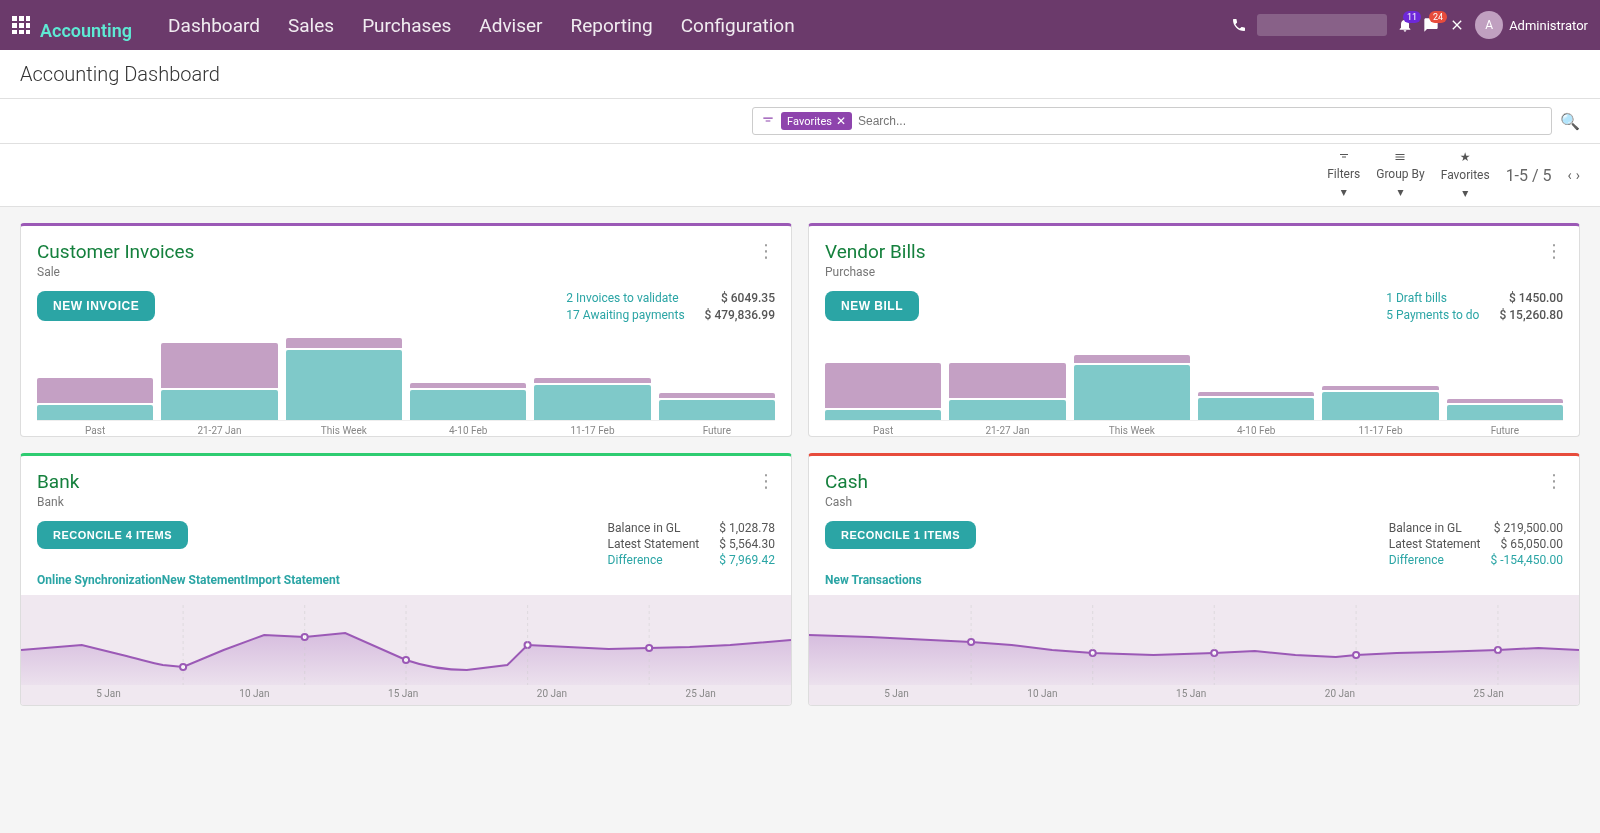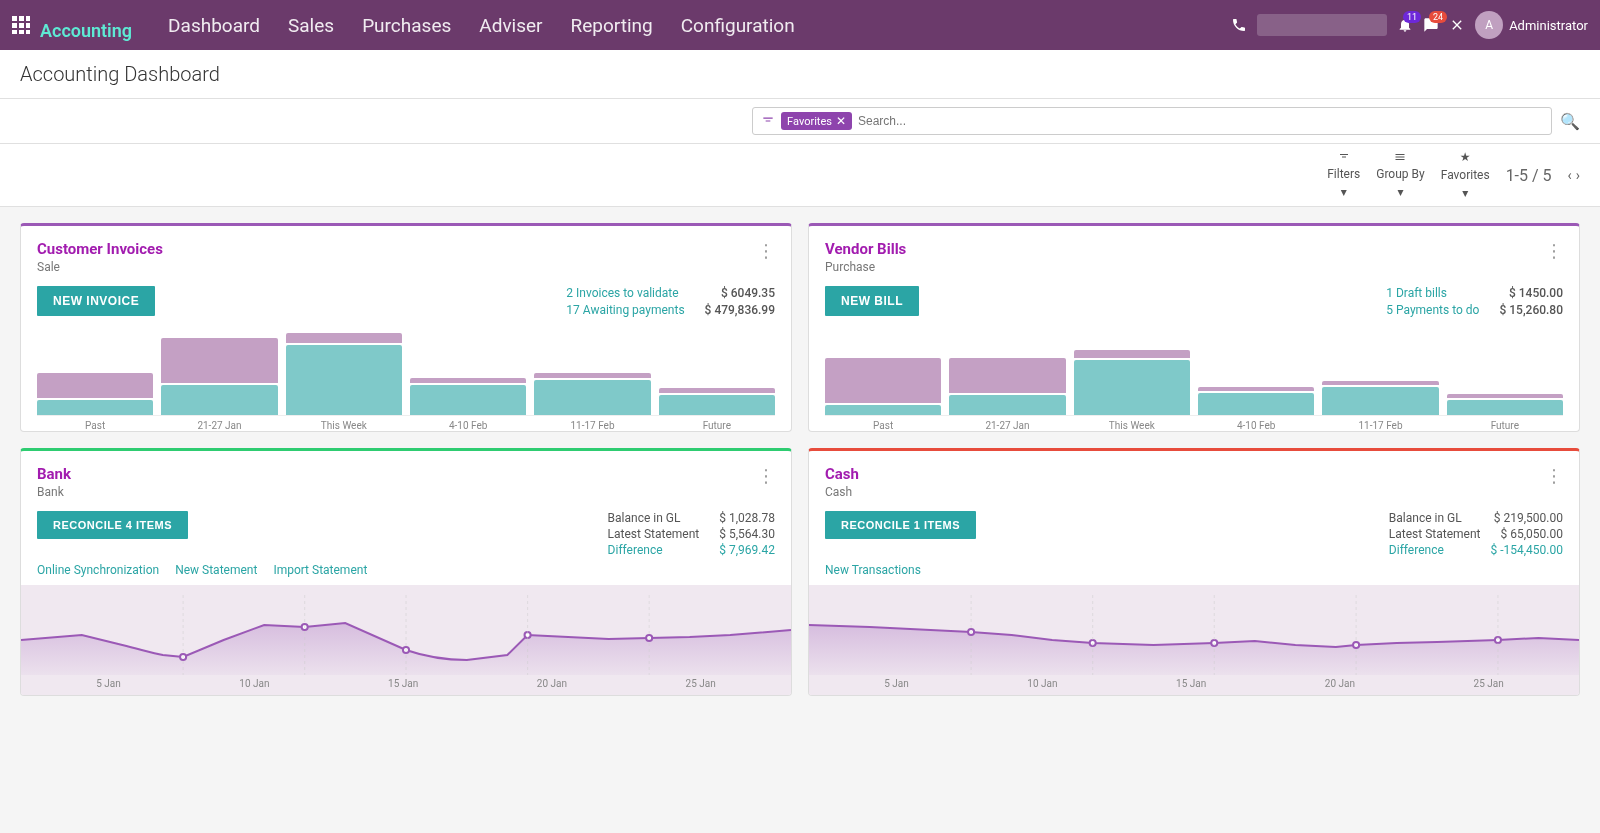--- a/index.html
+++ b/index.html
@@ -160,30 +160,30 @@
     }
     .card-bank { border-top-color: #2ecc71; }
     .card-cash { border-top-color: #e74c3c; }
 
     .card-header {
       padding: 14px 16px 0 16px;
       display: flex;
       justify-content: space-between;
       align-items: flex-start;
     }
-    .card-title { font-size: 15px; font-weight: 700; color: #a21caf; }
+    .card-title { font-size: 19px; font-weight: 400; color: #15803d; }
     .card-subtitle { font-size: 12px; color: #777; margin-top: 2px; }
     .card-menu-icon { color: #999; cursor: pointer; font-size: 18px; }
 
     .teal-btn {
       background: #2ba5a5;
       color: white;
       border: none;
       padding: 8px 16px;
-      border-radius: 1px;
+      border-radius: 8px;
       font-size: 12px;
       font-weight: 700;
       cursor: pointer;
       text-transform: uppercase;
       letter-spacing: 0.5px;
     }
 
     .invoice-info {
       display: flex;
       flex-direction: column;
@@ -213,21 +213,22 @@
       gap: 20px;
       font-size: 12px;
     }
     .balance-label { color: #555; }
     .balance-label-teal { color: #2ba5a5; }
     .balance-amount { color: #555; }
 
     .links-row {
       padding: 6px 16px 4px 16px;
       display: flex;
-      gap: 16px;
+      gap: 0;
+      font-weight: bold;
     }
     .link-item { color: #2ba5a5; font-size: 12px; cursor: pointer; }
     .bar-group {
       display: flex;
       flex-direction: column;
       align-items: center;
       flex: 1;
       gap: 2px;
     }
     .bar {

